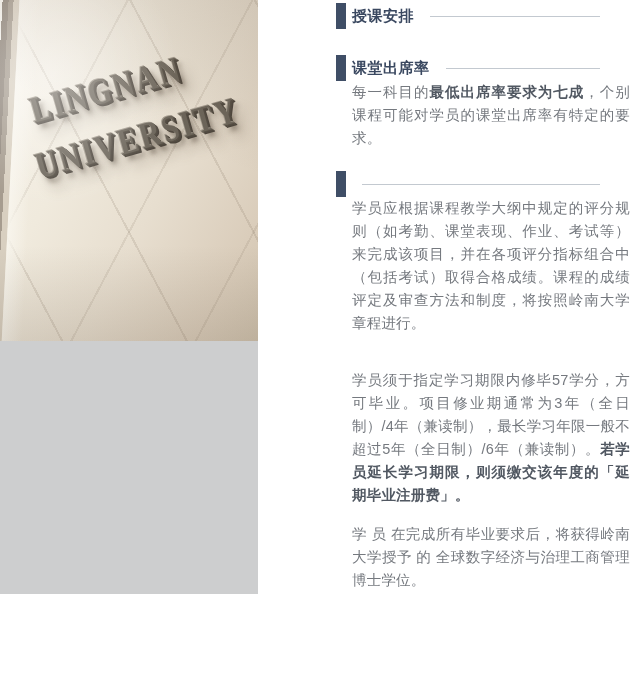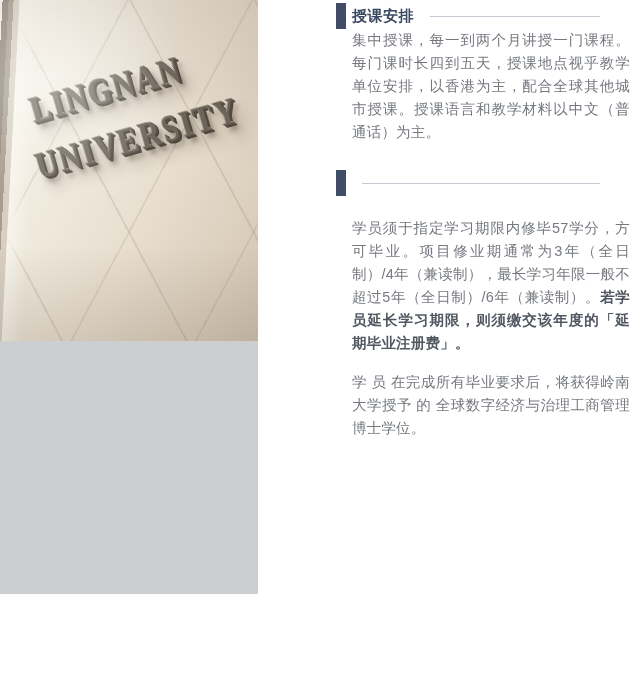--- a/index.html
+++ b/index.html
@@ -112,31 +112,41 @@
 
 <div class="gray-block"></div>
 
 <div class="content" id="sections">
   <section class="block">
     <div class="section-header">
       <span class="accent-bar"></span>
       <h3 class="section-title">授课安排</h3>
       <span class="rule"></span>
     </div>
+  </section>
+
+  <section class="block">
+    <div class="section-header">
+      <span class="accent-bar"></span>
+      <h3 class="section-title">课堂出席率</h3>
+      <span class="rule"></span>
+    </div>
     <div class="section-body">
-        <p><span>集中授课，每一到两个月讲授一门课程。每门课时长四到五天，授课地点视乎教学单位安排，以香港为主，配合全球其他城市授课。授课语言和教学材料以中文（普通话）为主。</span></p>
+        <p><span>每一科目的</span><span class="bold">最低出席率要求为七成</span><span>，个别课程可能对学员的课堂出席率有特定的要求。</span></p>
       </div>
   </section>
-
 
   <section class="block">
     <div class="section-header">
       <span class="accent-bar"></span>
       <span class="rule"></span>
     </div>
+    <div class="section-body">
+        <p><span>学员应根据课程教学大纲中规定的评分规则（如考勤、课堂表现、作业、考试等）来完成该项目，并在各项评分指标组合中（包括考试）取得合格成绩。课程的成绩评定及审查方法和制度，将按照岭南大学章程进行。</span></p>
+      </div>
   </section>
 
   <section class="block">
     <div class="section-body">
         <p><span>学员须于指定学习期限内修毕57学分，方可毕业。项目修业期通常为3年（全日制）/4年（兼读制），最长学习年限一般不超过5年（全日制）/6年（兼读制）。</span><span class="bold">若学员延长学习期限，则须缴交该年度的「延期毕业注册费」。</span></p>
         <p><span>学 员 在完成所有毕业要求后，将获得岭南大学授予 的 全球数字经济与治理工商管理博士学位。</span></p>
       </div>
   </section>
 </div>
 

